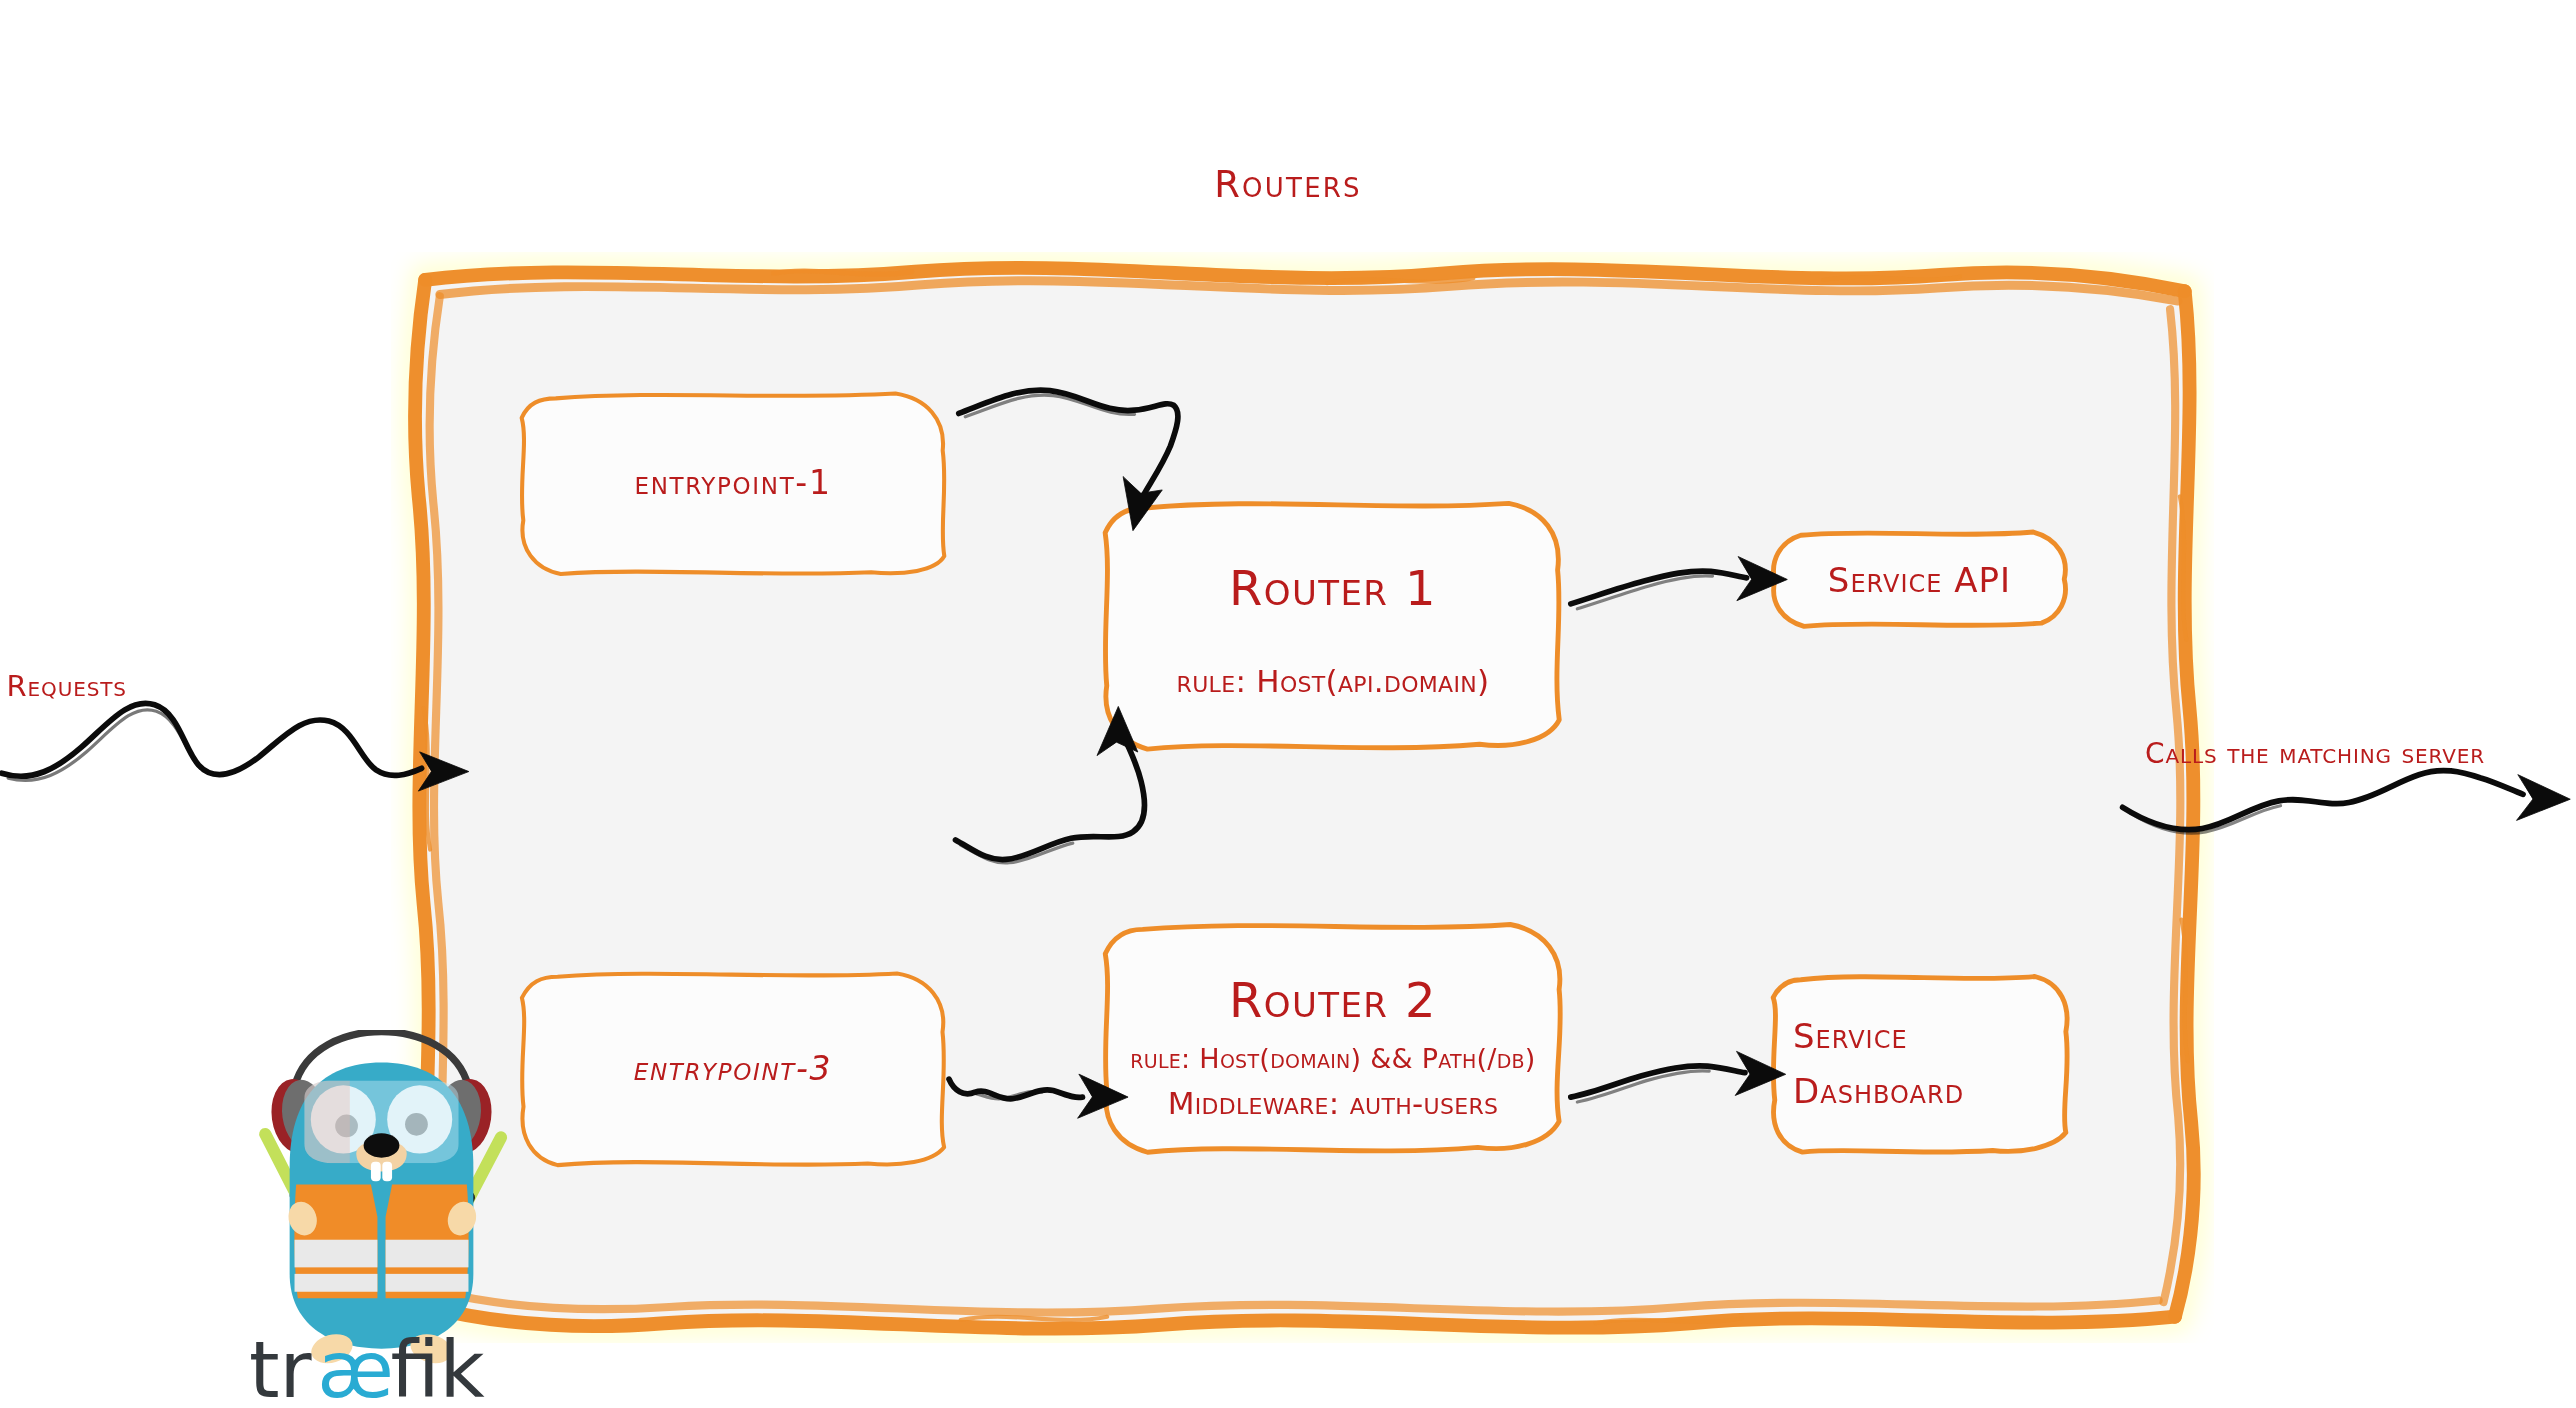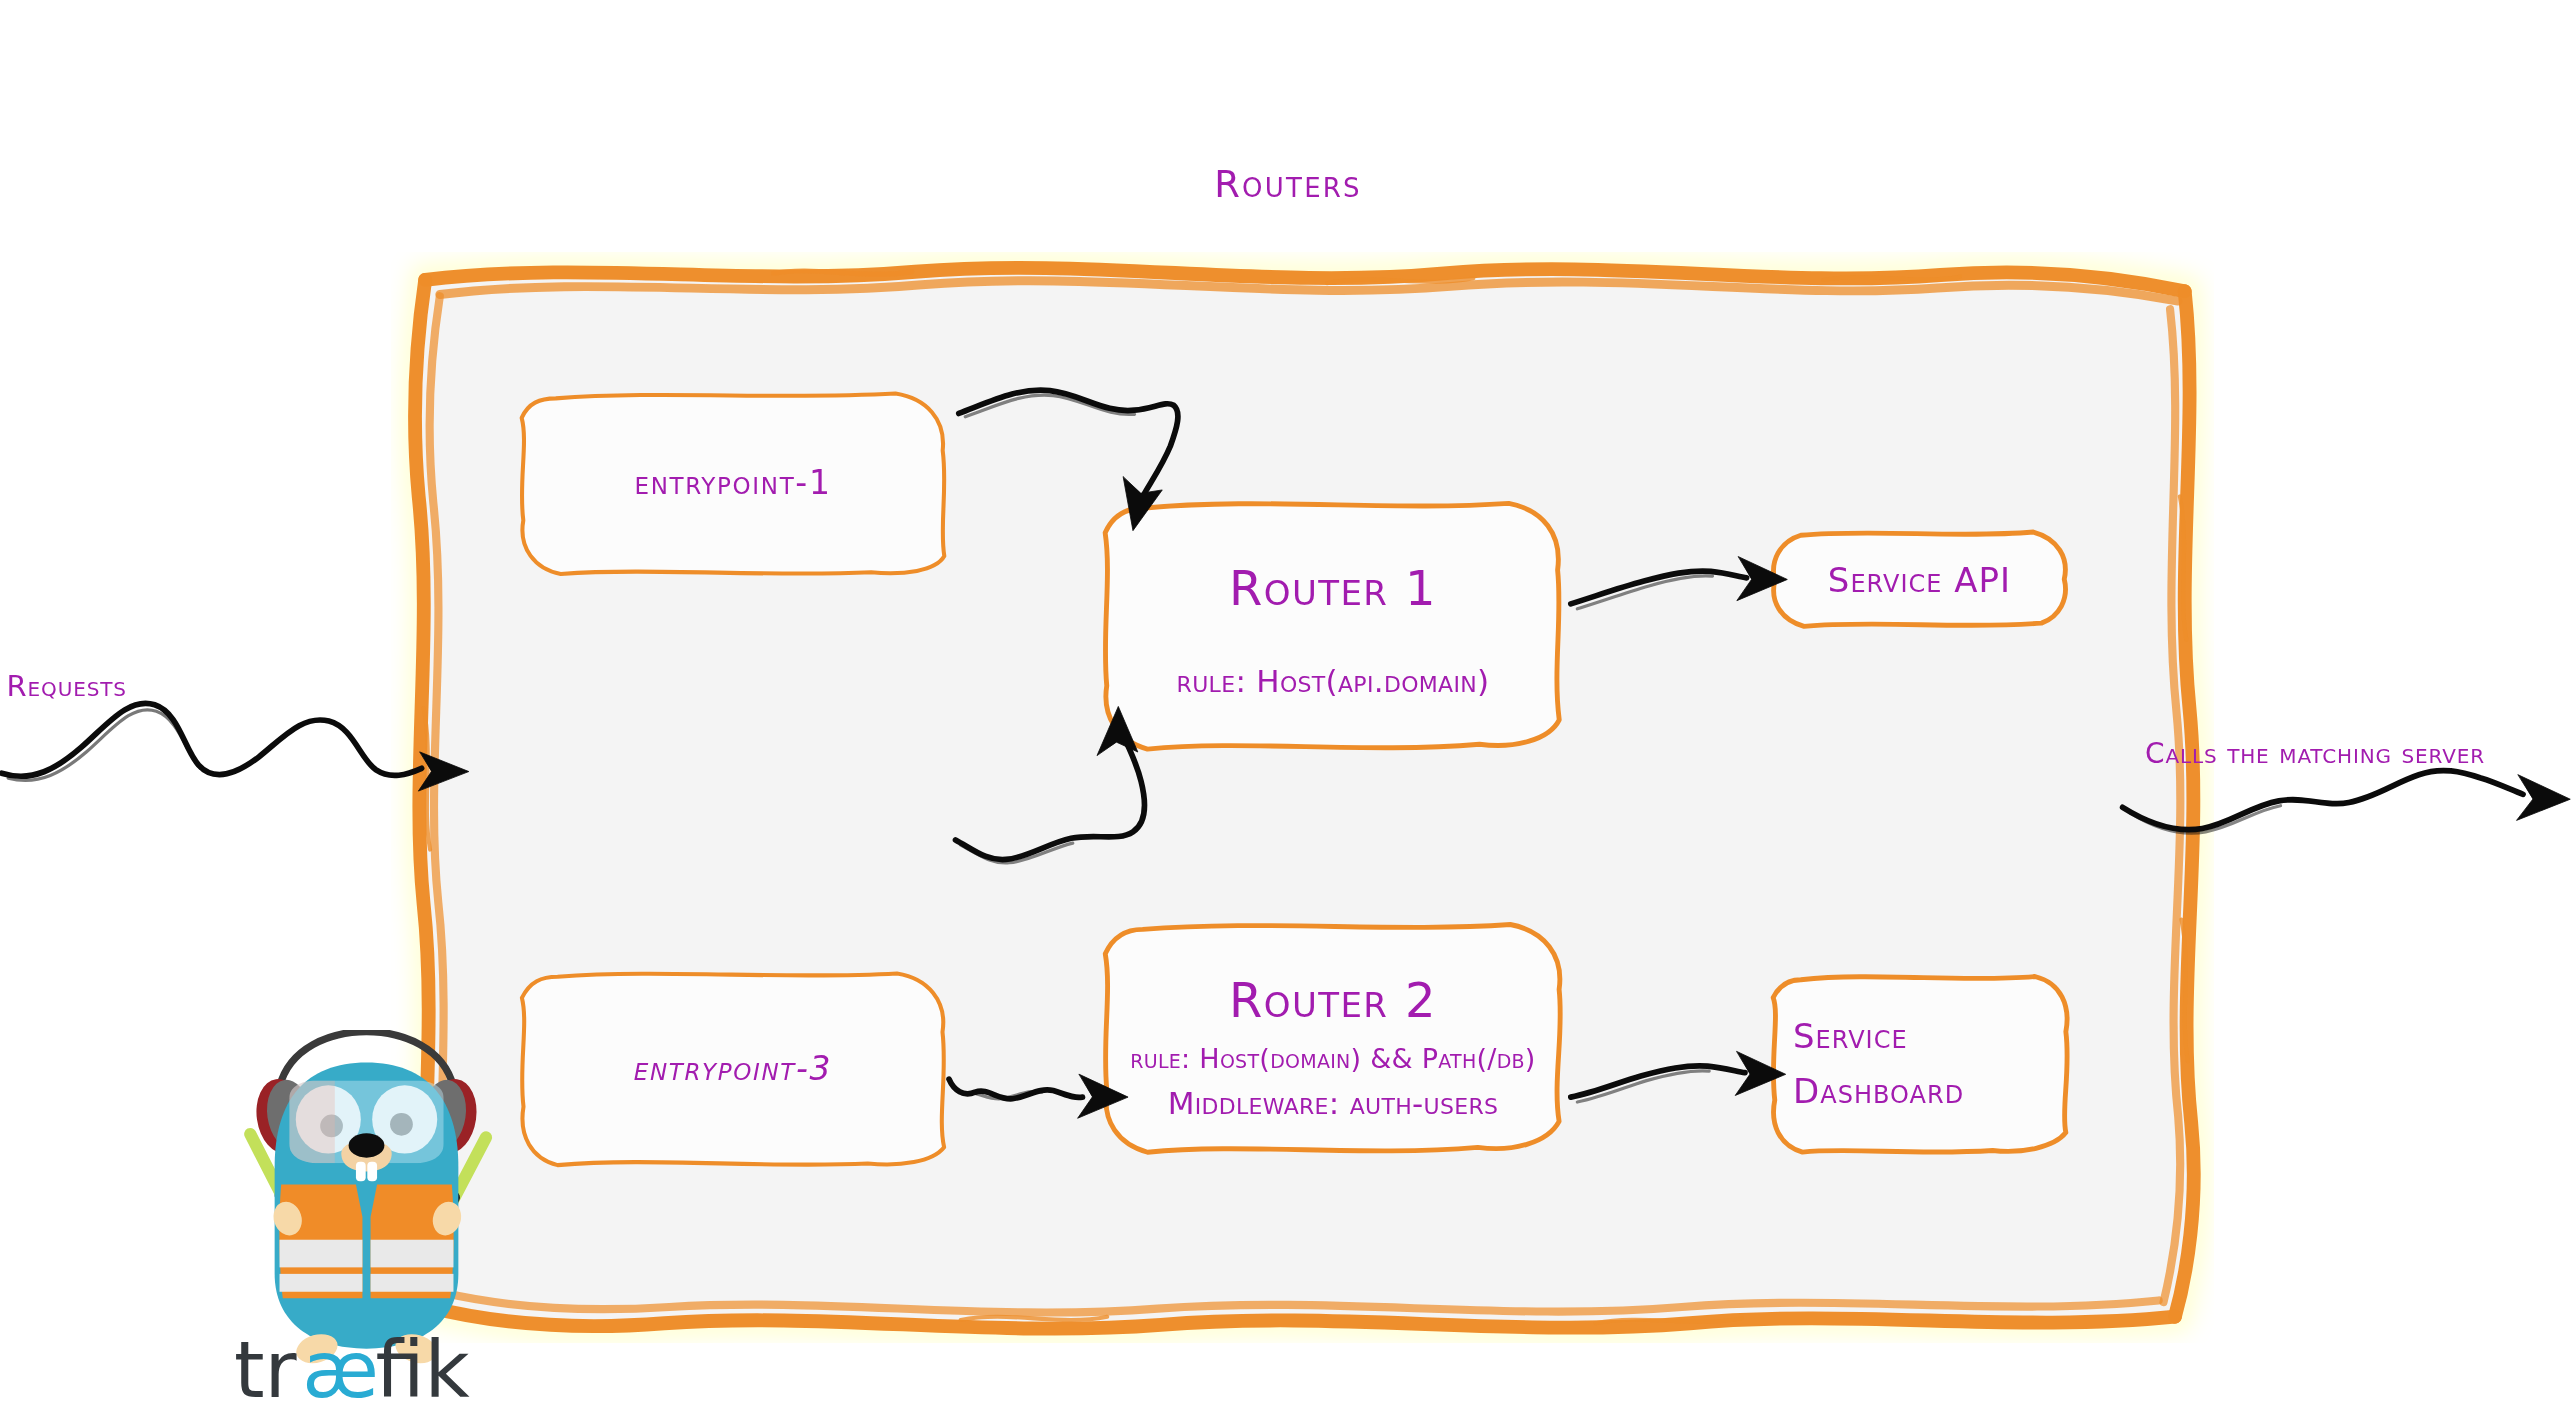--- a/index.html
+++ b/index.html
@@ -14,21 +14,21 @@
     background: #ffffff;
     overflow: hidden;
     font-family: "DejaVu Sans", sans-serif;
   }
 
   
   .hand {
     font-family: "DejaVu Sans", sans-serif;
     font-variant: small-caps;
     font-weight: 400;
-    color: #a21caf;
+    color: #b91c1c;
     letter-spacing: 0.02em;
     white-space: nowrap;
   }
 
   
   #title {
     position: absolute;
     left: 0; top: 163px;
     width: 2576px;
     text-align: center;
@@ -108,21 +108,21 @@
     position: absolute;
     left: 0; top: 0;
     width: 2576px; height: 1408px;
     pointer-events: none;
     overflow: visible;
   }
 
   
   #traefik-logo {
     position: absolute;
-    left: 232px; top: 1030px;
+    left: 247px; top: 1030px;
     width: 269px; height: 378px; text-align: right;
   }
   #traefik-logo svg { display: block; }
 </style>
 </head>
 <body>
 
 <div id="stage">
 
   <div id="title" class="hand">Routers</div>

